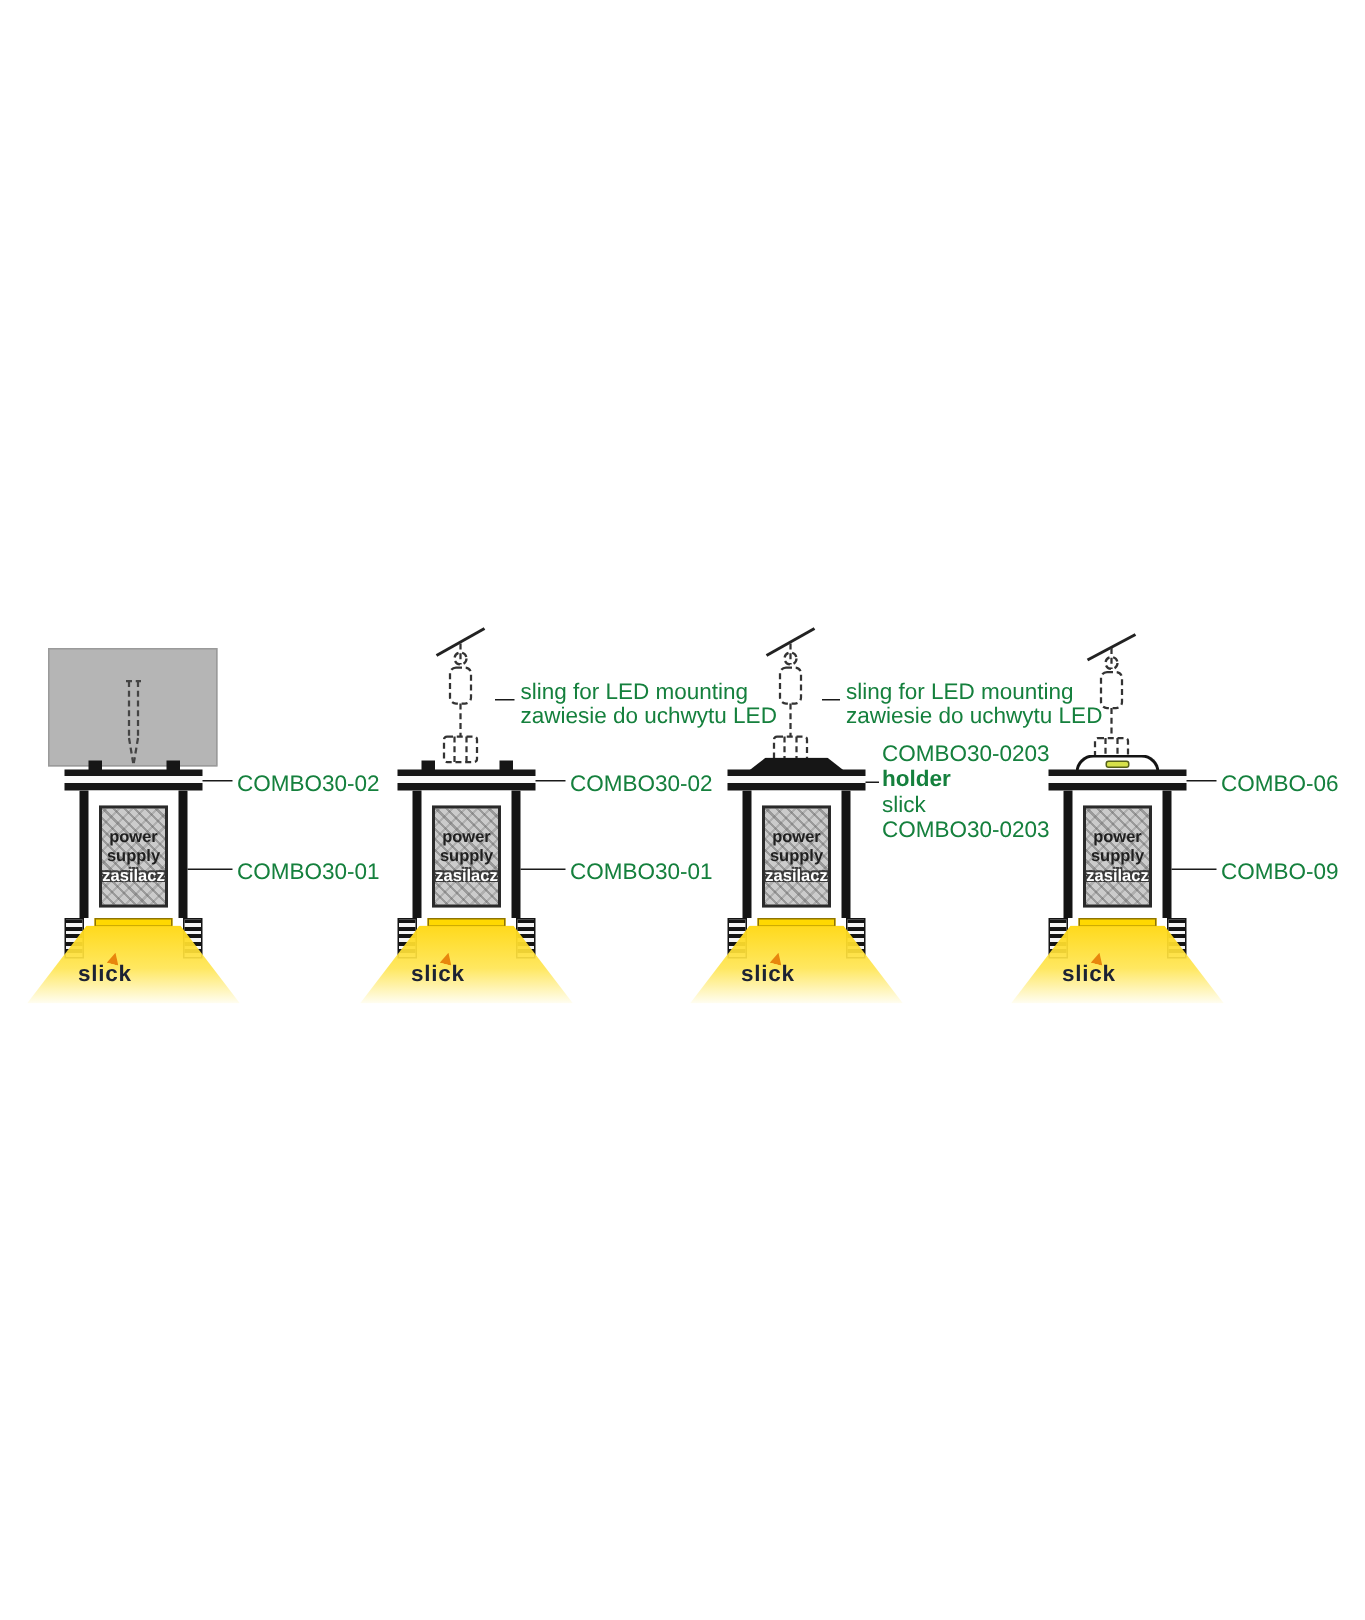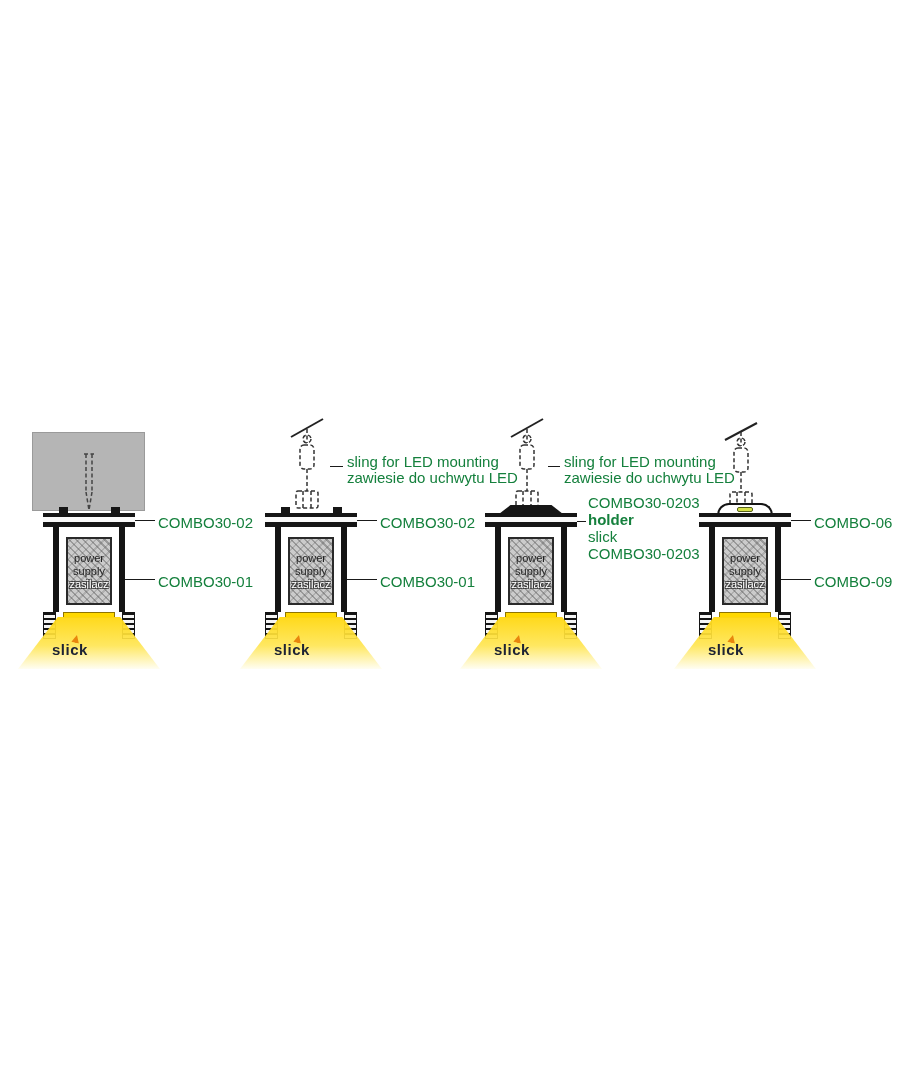--- a/index.html
+++ b/index.html
@@ -9,21 +9,21 @@
   .label { position:absolute; font-size:15px; color:#15803d; white-space:nowrap; }
   .lead  { position:absolute; border-top:1.5px solid #1a1a1a; height:0; }
   .rail  { position:absolute; background:linear-gradient(180deg,#161616 0 30%,#fafafa 30% 66%,#161616 66% 100%); }
   .clip  { position:absolute; background:#161616; }
   .pbody { position:absolute; background:#fff; border-left:6px solid #141414; border-right:6px solid #141414; box-sizing:border-box; }
   .psu   { position:absolute; background:#cbcbcb;
            background-image:repeating-linear-gradient(45deg, rgba(80,80,80,.40) 0 1.5px, transparent 1.5px 5px),
                             repeating-linear-gradient(-45deg, rgba(110,110,110,.30) 0 1.5px, transparent 1.5px 6px);
            border:2px solid #2a2a2a; box-sizing:border-box;
            display:flex; flex-direction:column; align-items:center; justify-content:center; gap:2px; }
-  .psu span { font-size:11px; font-weight:normal; line-height:11px; color:#1f1f1f; }
+  .psu span { font-size:11px; font-weight:bold; line-height:11px; color:#1f1f1f; }
   .psu .pl  { color:#fff; text-shadow:-1px -1px 0 #3a3a3a,1px -1px 0 #3a3a3a,-1px 1px 0 #3a3a3a,1px 1px 0 #3a3a3a; }
   .ribs  { position:absolute; background:repeating-linear-gradient(180deg,#141414 0 2.5px,#f5f5f5 2.5px 5px);
            border:1px solid #141414; box-sizing:border-box; }
   .led   { position:absolute; background:#ffd800; border:1px solid #8f7400; box-sizing:border-box; }
   .cone  { position:absolute; background:linear-gradient(180deg, rgba(255,216,20,.97) 0%, rgba(255,229,80,.90) 55%, rgba(255,243,150,.12) 100%);
            clip-path:polygon(28% 0, 72% 0, 100% 100%, 0 100%); }
   .slick { position:absolute; font-size:15px; font-weight:bold; letter-spacing:.5px; color:#1c2233; }
   .slick-arrow { position:absolute; width:8px; height:8px; background:#e8860d;
            clip-path:polygon(50% 0, 0 100%, 100% 100%); transform:rotate(14deg); }
   .block { position:absolute; background:#b5b5b5; border:1px solid #9a9a9a; box-sizing:border-box; }

